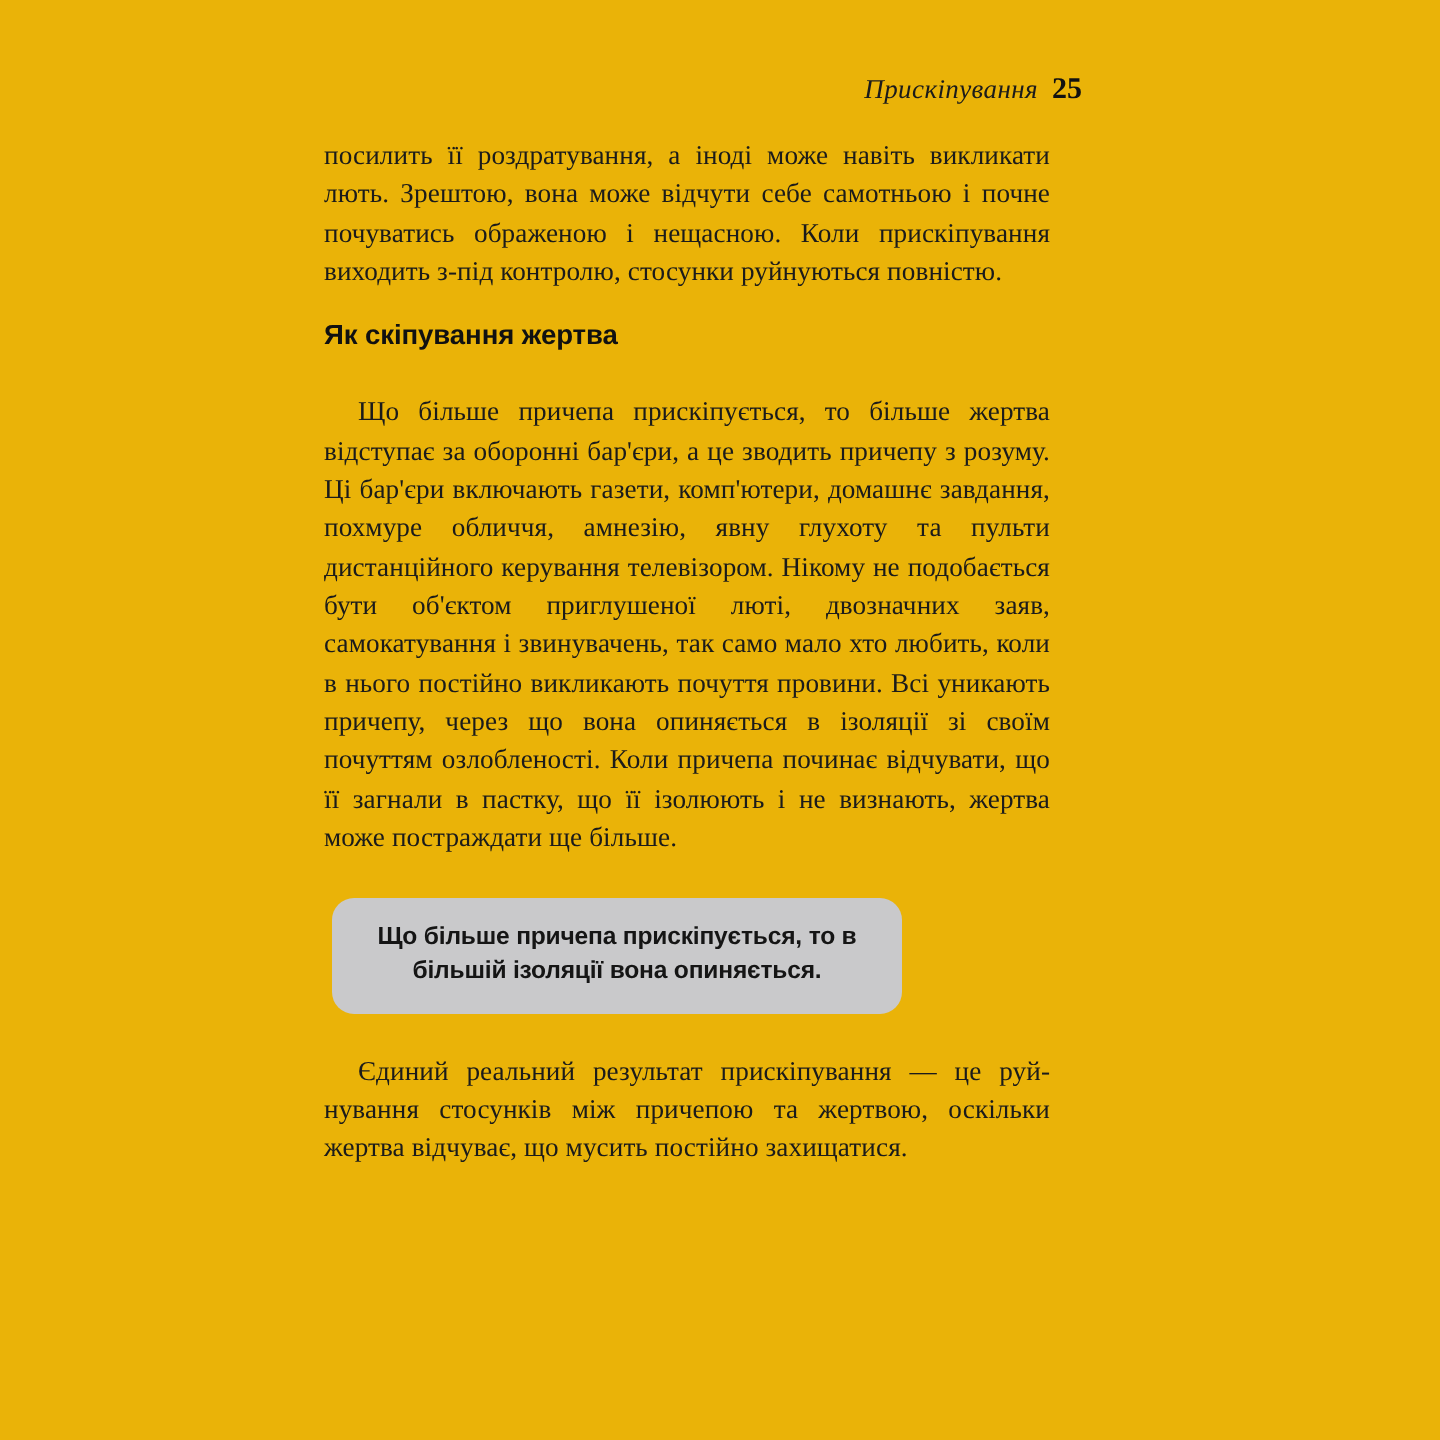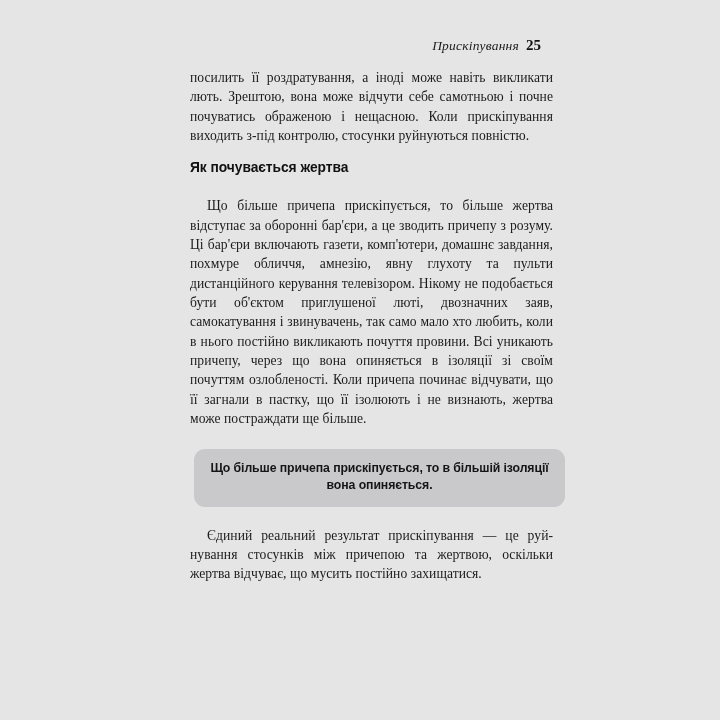--- a/index.html
+++ b/index.html
@@ -17,21 +17,21 @@
     position: relative;
     -webkit-font-smoothing: antialiased;
   }
 
   .page {
     position: absolute;
     left: 0;
     top: 0;
     width: 720px;
     height: 720px;
-    background: #e5e5e5;
+    background: #eab308;
   }
 
   
   .running-head {
     position: absolute;
     left: 178px;
     top: 36px;
     width: 363px;
     text-align: right;
     white-space: nowrap;
@@ -47,21 +47,21 @@
     font-family: "Liberation Serif", "DejaVu Serif", serif;
     font-weight: bold;
     font-size: 15px;
     margin-left: 7px;
     color: #111111;
   }
 
   
   .column {
     position: absolute;
-    left: 190px;
+    left: 162px;
     top: 68px;
     width: 363px;
   }
 
   p.body-text {
     margin: 0;
     font-size: 13.6px;
     line-height: 19.35px;
     text-align: justify;
     text-justify: inter-word;
@@ -87,21 +87,21 @@
   }
 
   .gap-after-heading { height: 11px; }
 
   
   .callout-wrap {
     margin-top: 20px;
     margin-bottom: 19px;
   }
   .callout {
-    width: 371px;
+    width: 285px;
     margin-left: 4px;
     background: #c9c9cb;
     border-radius: 11px;
     padding: 11px 16px 12px 16px;
     box-sizing: border-box;
   }
   .callout-text {
     font-family: "Liberation Sans", "DejaVu Sans", sans-serif;
     font-weight: bold;
     font-size: 12.3px;
@@ -119,21 +119,21 @@
   <div class="running-head">
     <span class="rh-title">Прискіпування</span><span class="rh-page">25</span>
   </div>
 
   <div class="column">
 
     <p class="body-text">посилить її роздратування, а іноді може навіть виклика­ти лють. Зрештою, вона може відчути себе самотньою і почне почуватись ображеною і нещасною. Коли при­скіпування виходить з-під контролю, стосунки руйну­ються повністю.</p>
 
     <div class="gap-before-heading"></div>
 
-    <h2 class="section-heading">Як почувається жертва</h2>
+    <h2 class="section-heading">Як скіпування жертва</h2>
 
     <div class="gap-after-heading"></div>
 
 
     <p class="body-text indent">Що більше причепа прискіпується, то більше жерт­ва відступає за оборонні бар'єри, а це зводить причепу з розуму. Ці бар'єри включають газети, комп'ютери, до­машнє завдання, похмуре обличчя, амнезію, явну глухо­ту та пульти дистанційного керування телевізором. Ні­кому не подобається бути об'єктом приглушеної люті, двозначних заяв, самокатування і звинувачень, так само мало хто любить, коли в нього постійно викликають почуття провини. Всі уникають причепу, через що вона опиняється в ізоляції зі своїм почуттям озлобленості. Коли причепа починає відчувати, що її загнали в пастку, що її ізолюють і не визнають, жертва може постраждати ще більше.</p>
 
     <div class="callout-wrap">
       <div class="callout">
         <div class="callout-text">Що більше причепа прискіпується, то в більшій ізоляції вона опиняється.</div>
       </div>

